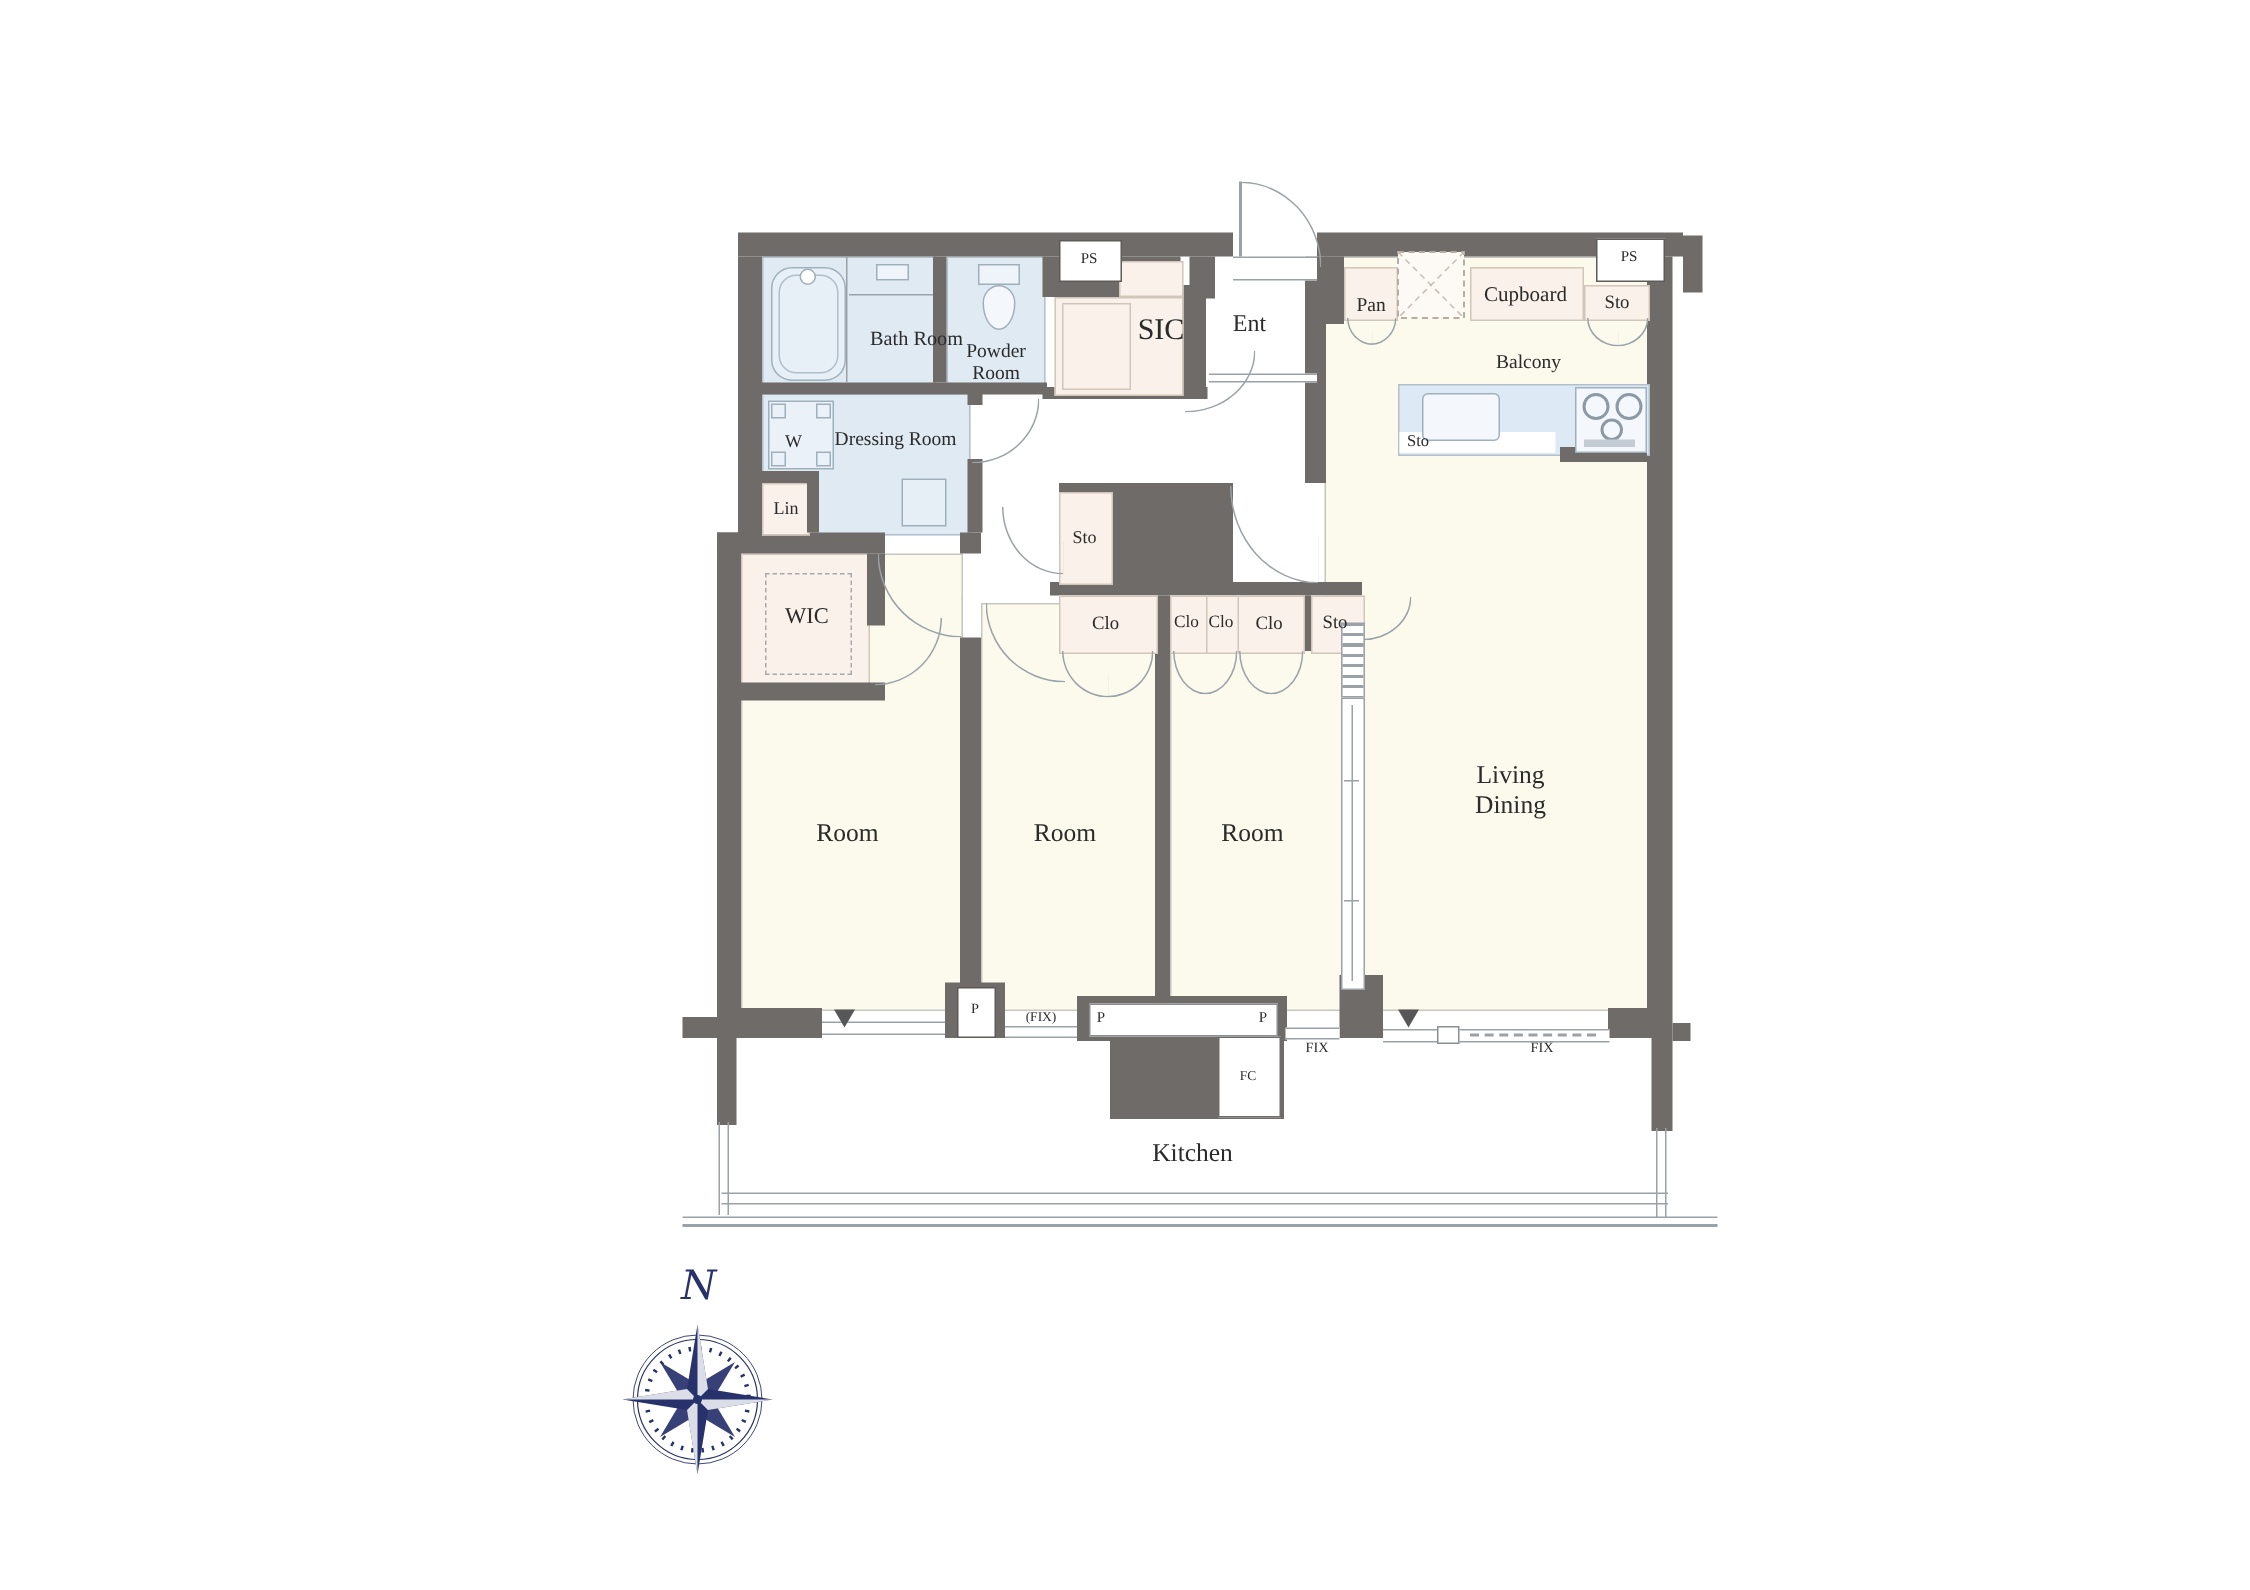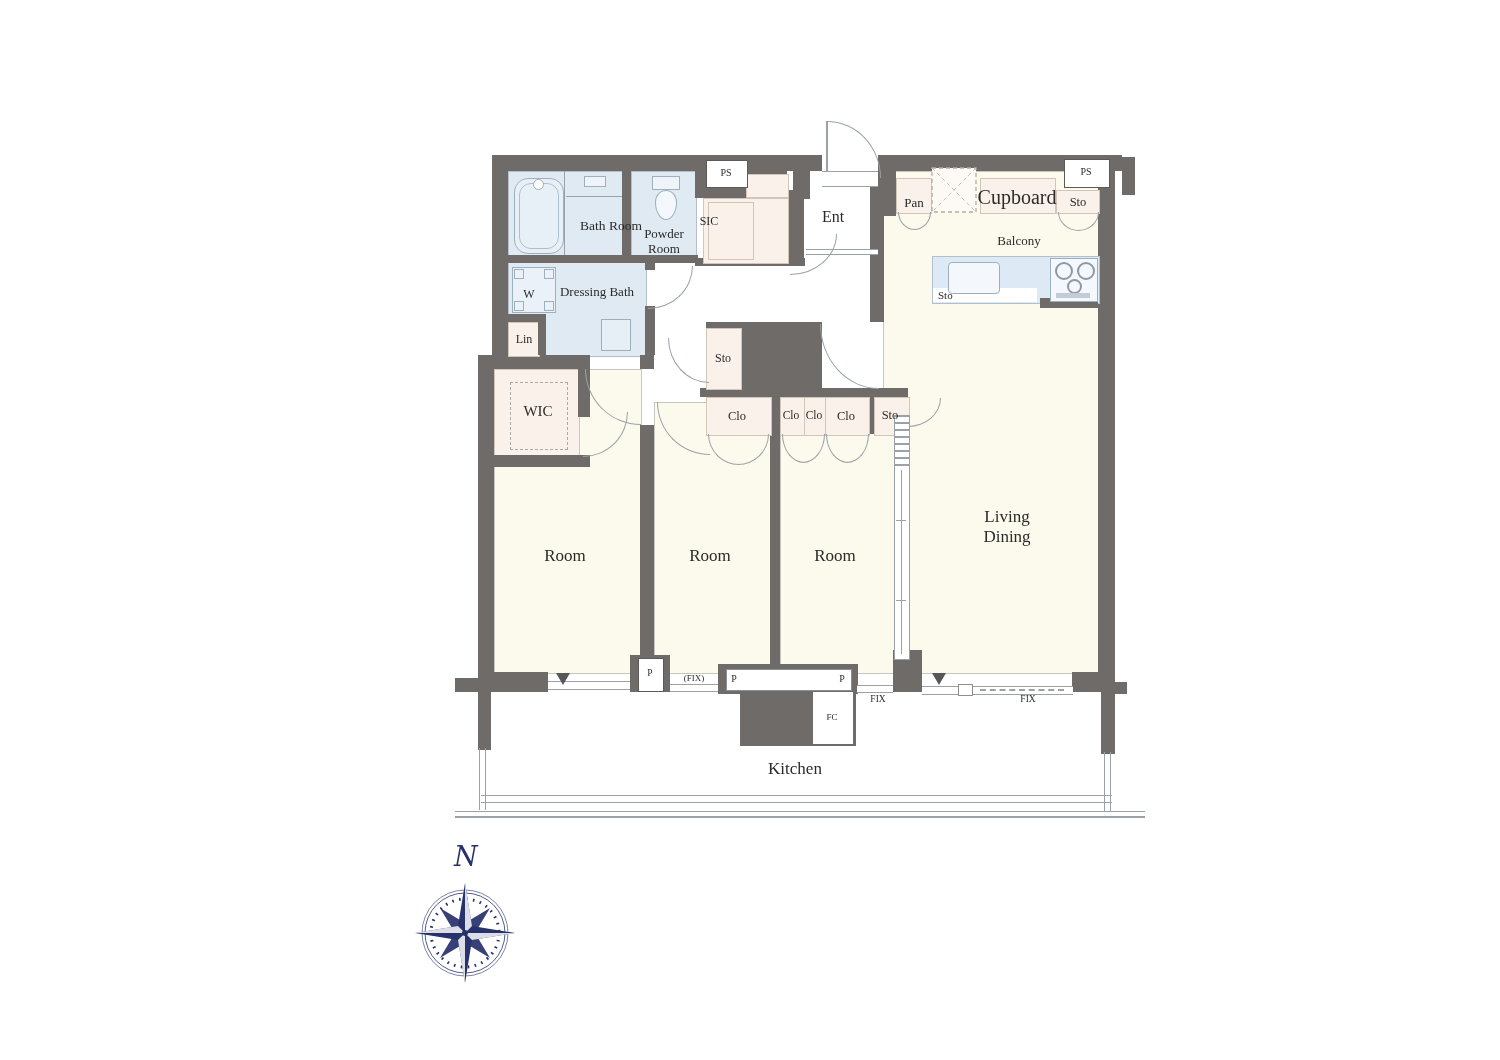--- a/index.html
+++ b/index.html
@@ -175,30 +175,30 @@
   <i class="tri" style="left:932px;top:673px"></i>
   <i class="vl" style="left:479px;top:748px;width:5px;height:62px"></i>
   <i class="vl" style="left:1104px;top:752px;width:5px;height:60px"></i>
   <i class="ln" style="left:481px;top:795px;width:631px;height:1px"></i>
   <i class="ln" style="left:481px;top:802px;width:631px;height:1px"></i>
   <i class="ln" style="left:455px;top:811px;width:690px;height:1px"></i>
   <i class="ln" style="left:455px;top:816px;width:690px;height:2px"></i>
 
   <span class="lb wr" style="left:611px;top:226px;width:62px;font-size:13.5px">Bath Room</span>
   <span class="lb wr" style="left:664px;top:241px;width:64px;font-size:13px">Powder Room</span>
-  <span class="lb" style="left:709px;top:221px;font-size:12px">SIC</span>
+  <span class="lb" style="left:774px;top:221px;font-size:20px">SIC</span>
   <span class="lb" style="left:833px;top:217px;font-size:16px">Ent</span>
   <span class="lb" style="left:726px;top:173px;font-size:10px">PS</span>
   <span class="lb" style="left:1086px;top:172px;font-size:10px">PS</span>
   <span class="lb" style="left:914px;top:203px;font-size:13px">Pan</span>
-  <span class="lb" style="left:1017px;top:198px;font-size:20px">Cupboard</span>
+  <span class="lb" style="left:1017px;top:198px;font-size:14px">Cupboard</span>
   <span class="lb" style="left:1078px;top:202px;font-size:12.5px">Sto</span>
   <span class="lb" style="left:1019px;top:241px;font-size:13px">Balcony</span>
   <span class="lb lft" style="left:938px;top:295px;font-size:11px">Sto</span>
-  <span class="lb wr" style="left:597px;top:292px;width:86px;font-size:13px">Dressing Bath</span>
+  <span class="lb wr" style="left:597px;top:292px;width:86px;font-size:13px">Dressing Room</span>
   <span class="lb" style="left:529px;top:294px;font-size:12px">W</span>
   <span class="lb" style="left:524px;top:339px;font-size:12px">Lin</span>
   <span class="lb" style="left:538px;top:412px;font-size:15px">WIC</span>
   <span class="lb" style="left:723px;top:358px;font-size:12px">Sto</span>
   <span class="lb" style="left:737px;top:416px;font-size:12.5px">Clo</span>
   <span class="lb" style="left:791px;top:416px;font-size:11.5px">Clo</span>
   <span class="lb" style="left:814px;top:416px;font-size:11.5px">Clo</span>
   <span class="lb" style="left:846px;top:416px;font-size:12.5px">Clo</span>
   <span class="lb" style="left:890px;top:415px;font-size:12.5px">Sto</span>
   <span class="lb" style="left:565px;top:556px;font-size:17px">Room</span>

